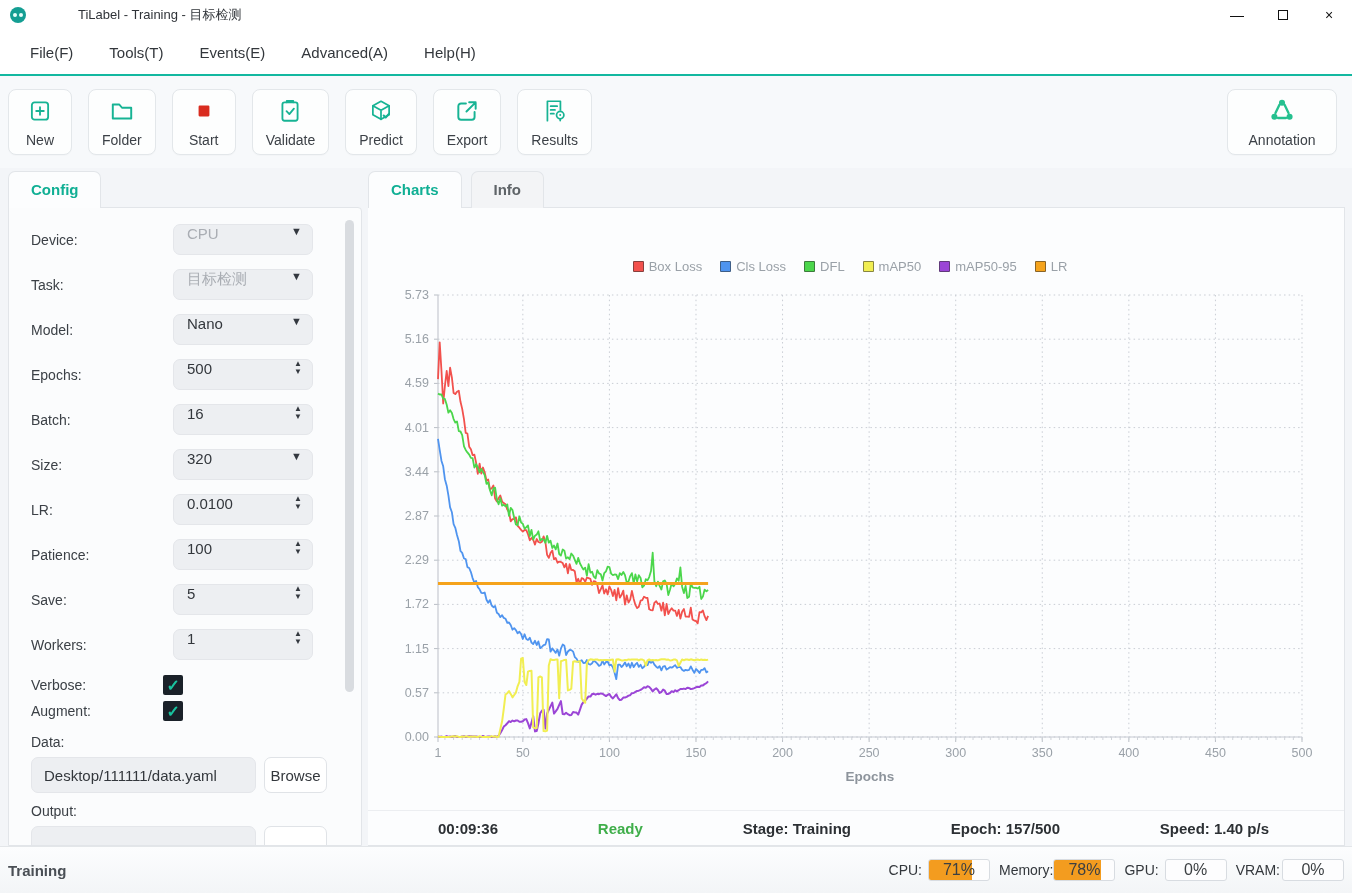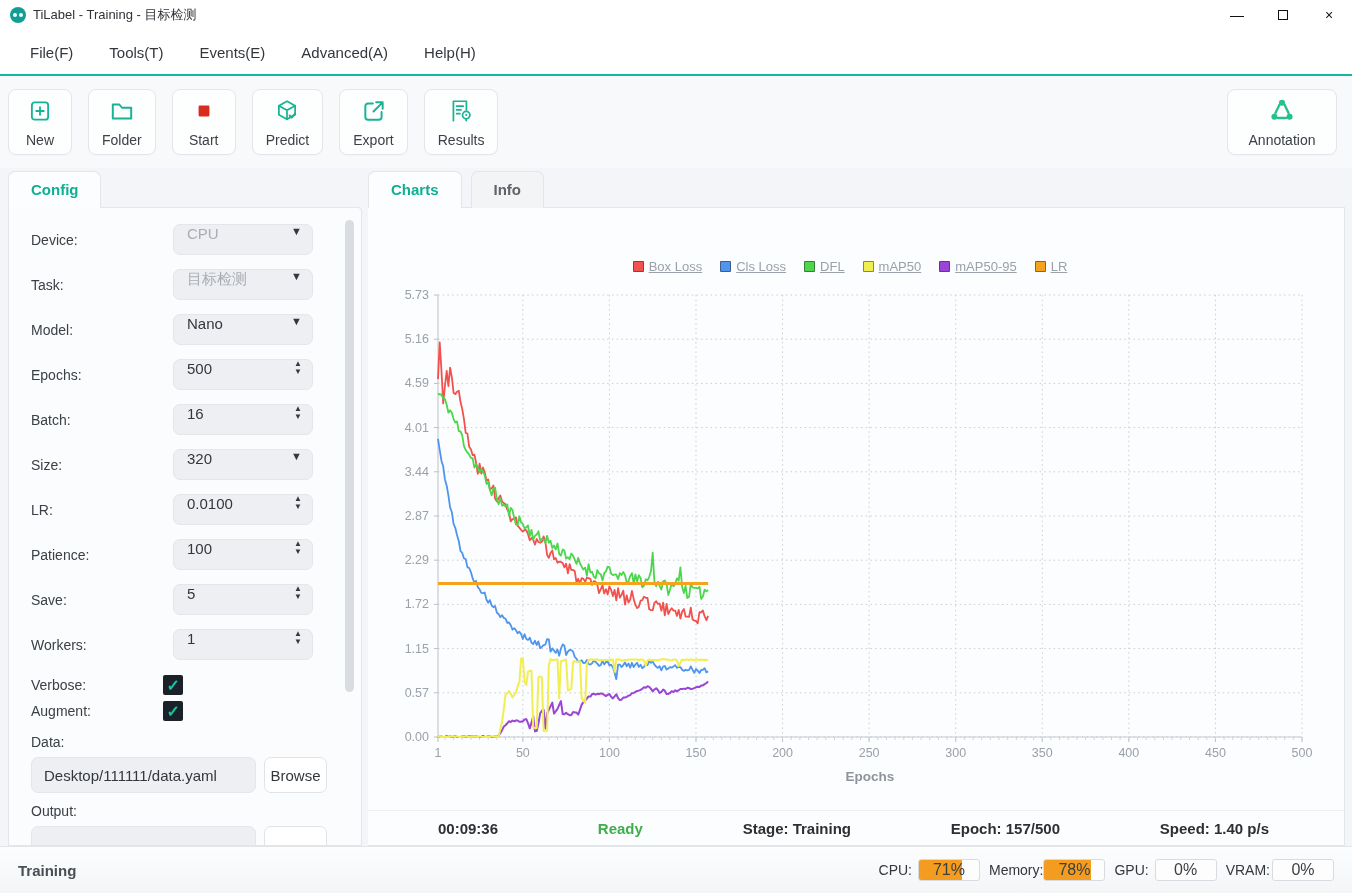--- a/index.html
+++ b/index.html
@@ -1,20 +1,20 @@
 <!DOCTYPE html>
 <html><head>
 <meta charset="utf-8">
 <style>
   * { box-sizing: border-box; margin: 0; padding: 0; }
   html,body { width:1352px; height:895px; overflow:hidden; }
   body { font-family:"Liberation Sans", sans-serif; background:#fff; color:#2f3338; }
 
   
-  .titlebar { height:30px; display:flex; align-items:center; padding-left:10px; background:#fff; font-size:13px; }
+  .titlebar { height:30px; display:flex; align-items:center; padding-left:10px; background:#fff; font-size:13px;gap:45px; }
   .app-logo { width:16px; height:16px; border-radius:50%; background:#149e93; position:relative; margin-right:7px; }
   .app-logo i { position:absolute; top:6px; width:4px; height:4px; border-radius:50%; background:#e8fffb; }
   .app-logo i.l { left:3px; } .app-logo i.r { left:9px; }
   .win-controls { margin-left:auto; display:flex; align-items:center; }
   .win-btn { width:46px; text-align:center; font-size:14px; color:#111; cursor:default; line-height:30px; }
   .win-btn.max span { display:inline-block; width:10px; height:10px; border:1px solid #111; }
 
   
   .menubar { height:46px; display:flex; align-items:center; padding-left:30px; gap:36px; background:#fff; border-bottom:2px solid #13b8a0; font-size:15px; color:#33373c; }
   .menu-item { cursor:default; }
@@ -52,32 +52,32 @@
               display:flex; align-items:center; justify-content:center; margin-left:41px; }
   .section-label { font-size:14px; color:#3b4046; margin:10px 0 7px; }
   .file-row { display:flex; align-items:center; margin-bottom:6px; }
   .file-input { width:225px; height:36px; background:#edeff2; border:1px solid #e4e6ea; border-radius:7px;
                 display:flex; align-items:center; padding:0 12px; font-size:15px; color:#33373c; }
   .browse-btn { width:63px; height:36px; margin-left:8px; background:#fff; border:1px solid #e0e3e7; border-radius:7px;
                 font-size:15px; color:#33373c; display:flex; align-items:center; justify-content:center; }
 
   .right-col { flex:1; display:flex; flex-direction:column; margin-left:6px; margin-right:7px; }
   .right-panel { flex:1; background:#fcfdfe; border:1px solid #e2e5e9; border-left:none; border-radius:0 0 0 0; position:relative; }
-  .legend { position:absolute; top:51px; left:0; right:12px; display:flex; justify-content:center; gap:18px; font-size:13px; color:#9aa1a8;text-decoration:underline; }
+  .legend { position:absolute; top:51px; left:0; right:12px; display:flex; justify-content:center; gap:18px; font-size:13px; color:#9aa1a8; }
   .legend-item { display:flex; align-items:center; gap:5px; }
   .legend-swatch { width:11px; height:11px; border:1px solid rgba(50,50,50,0.55); border-radius:1px; }
   .chart-svg { position:absolute; left:0; top:0; }
   .chart-status { position:absolute; left:0; right:0; bottom:0; height:35px; border-top:1px solid #eceef1;
                   display:flex; align-items:center; font-size:15px; font-weight:bold; color:#2c3034;
                   padding:0 75px 0 70px; justify-content:space-between; }
   .chart-status .ready { color:#3fae4a; }
 
   
   .statusbar { height:47px; border-top:1px solid #e3e6e9; background:linear-gradient(#fcfdfe,#f3f5f7);
-               display:flex; align-items:center; padding:0 18px; }
+               display:flex; align-items:center; padding:0 8px; }
   .statusbar .sb-left { font-size:15px; font-weight:bold; color:#4a4f55; }
   .meters { margin-left:auto; display:flex; align-items:flex-end; gap:9px; font-size:14px; color:#33373c; }
   .meter { width:62px; height:22px; border:1px solid #d8dce1; background:#fdfdfe; border-radius:3px; position:relative; overflow:hidden; }
   .meter .fill { position:absolute; left:0; top:0; bottom:0; background:#f39c1f; }
   .meter .mtext { position:absolute; inset:0; display:flex; align-items:center; justify-content:center; font-size:16px; color:#3c4043; }
 </style>
 </head>
 <body>
 
 <div class="titlebar">
@@ -119,20 +119,30 @@
       </span>
       <span>Folder</span>
     </div>
     <div class="tool-btn">
       <span class="ticon">
         <svg width="26" height="26" viewBox="0 0 24 24">
           <rect x="7" y="7" width="10" height="10" rx="1" fill="#d92c1f"></rect>
         </svg>
       </span>
       <span>Start</span>
+    </div>
+    <div class="tool-btn">
+      <span class="ticon">
+        <svg width="26" height="26" viewBox="0 0 24 24" fill="none" stroke="#17b394" stroke-width="1.7" stroke-linecap="round" stroke-linejoin="round">
+          <rect x="5" y="4" width="14" height="17" rx="2"></rect>
+          <path d="M9 4V2.8h6V4"></path>
+          <path d="M8.8 12.2l2.6 2.6 4.2-5"></path>
+        </svg>
+      </span>
+      <span>Validate</span>
     </div>
     <div class="tool-btn">
       <span class="ticon">
         <svg width="26" height="26" viewBox="0 0 24 24" fill="none" stroke="#17b394" stroke-width="1.6" stroke-linecap="round" stroke-linejoin="round">
           <path d="M12 3l7.5 4.2v8.3L12 19.7 4.5 15.5V7.2z"></path>
           <path d="M4.5 7.2L12 11.4l7.5-4.2M12 11.4v8.3"></path>
           <path d="M14.5 16.2l1.8 1.8 3-3.4" stroke-width="1.9"></path>
         </svg>
       </span>
       <span>Predict</span>

